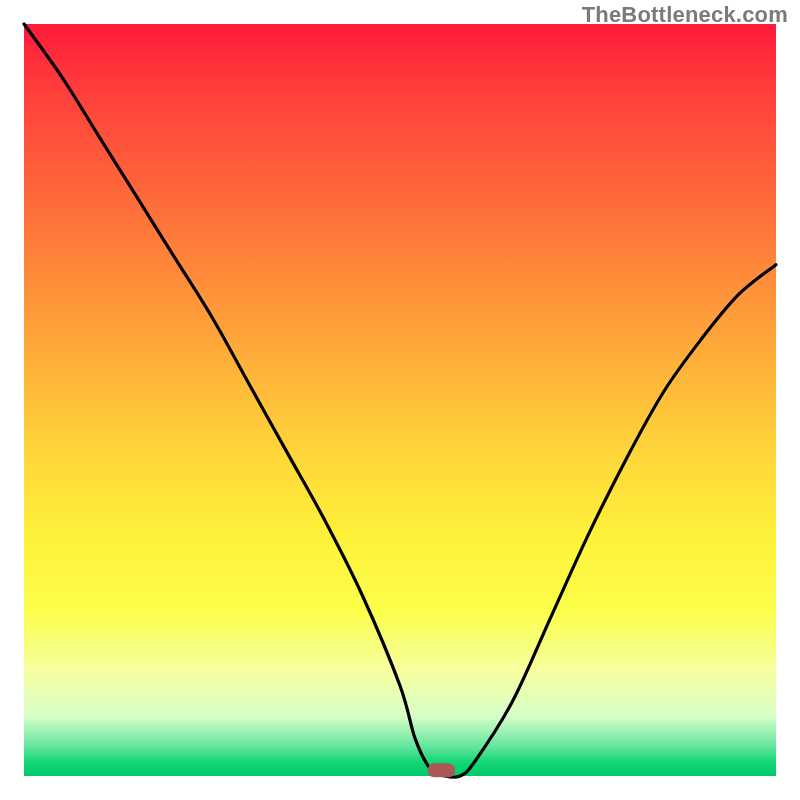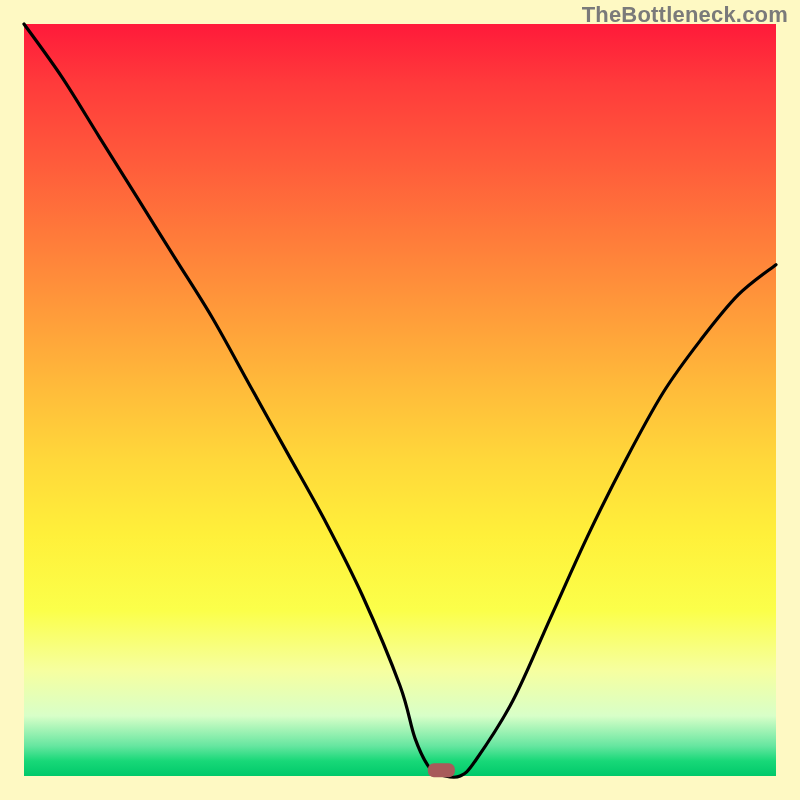--- a/index.html
+++ b/index.html
@@ -8,21 +8,21 @@
     width: 800px;
     height: 800px;
     background: #000;
     font-family: Arial, Helvetica, sans-serif;
     overflow: hidden;
   }
   .frame {
     position: relative;
     width: 800px;
     height: 800px;
-    background: #fef9c3;
+    background: #ffffff;
   }
   .plot {
     position: absolute;
     left: 24px;
     top: 24px;
     width: 752px;
     height: 752px;
     background: linear-gradient(
       to bottom,
       #ff1a3a 0%,

